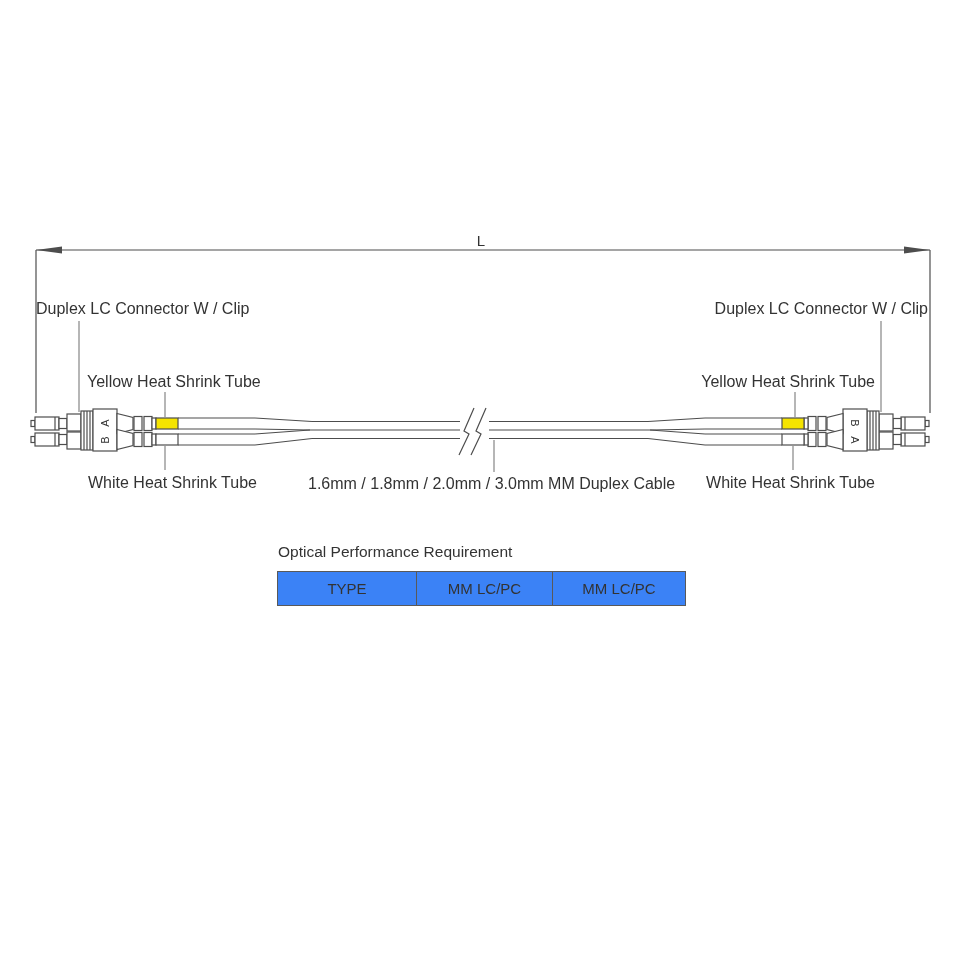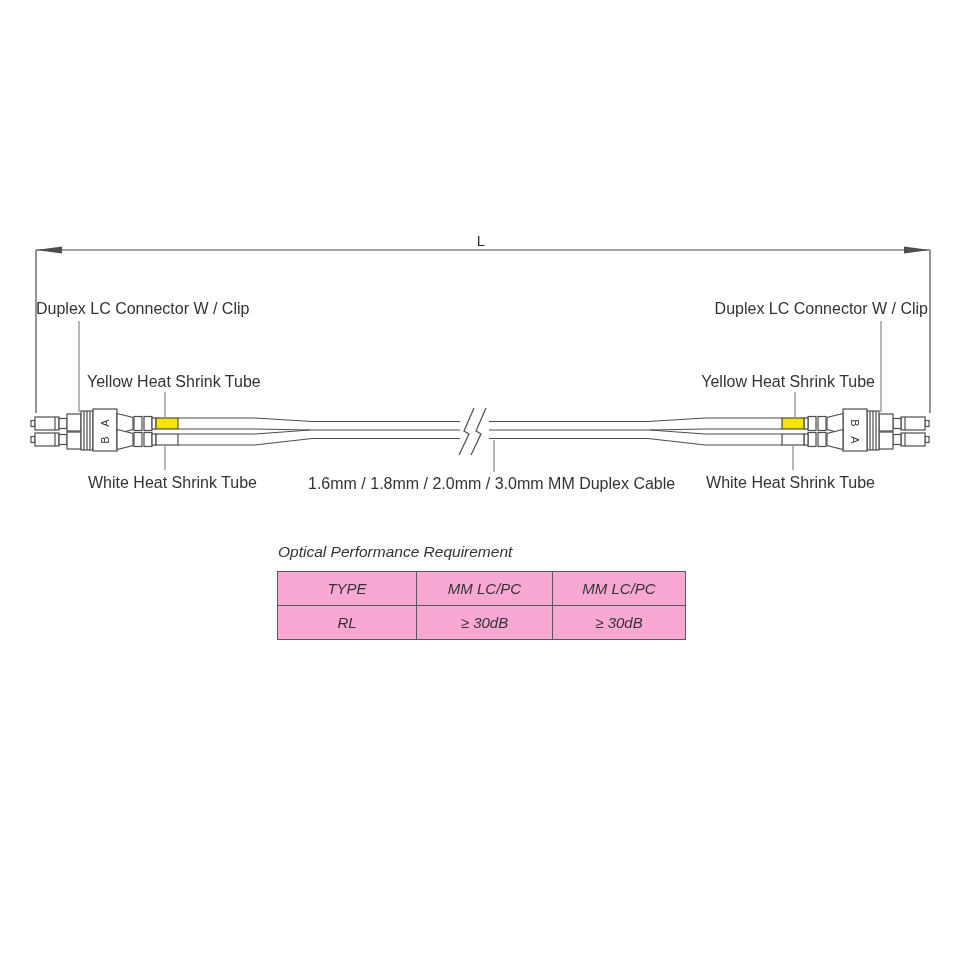--- a/index.html
+++ b/index.html
@@ -2,25 +2,25 @@
 <html><head>
 <meta charset="utf-8">
 <style>
   html,body{margin:0;padding:0;background:#ffffff;}
   .stage{position:relative;width:960px;height:960px;background:#ffffff;overflow:hidden;
          font-family:"Liberation Sans", sans-serif;}
   .stage svg{position:absolute;left:0;top:0;}
   .diagram text{font-family:"Liberation Sans", sans-serif;font-size:16px;fill:#333333;}
   .diagram text.dim{font-size:15px;}
   .diagram text.port-letter{font-size:11px;fill:#333333;}
-  .spec{position:absolute;left:277px;top:543px;font-style:italic;}
+  .spec{position:absolute;left:277px;top:543px;}
   .spec-title{font-size:15.5px;color:#333333;margin:0 0 10px 1px;}
   .spec table{border-collapse:collapse;table-layout:fixed;}
   .spec td{border:1px solid #595959;text-align:center;vertical-align:middle;
-           font-size:15px;color:#333333;height:33px;padding:0;background:#f9a8d4;}
+           font-size:15px;color:#333333;height:33px;padding:0;background:#3b82f6;}
 </style>
 </head>
 <body>
 
 <div class="stage">
 
   <svg class="diagram" width="960" height="960" viewBox="0 0 960 960">
 
     <defs>
 
@@ -132,22 +132,17 @@
         <col style="width:139px">
           <col style="width:136px">
           <col style="width:133px">
       </colgroup>
       <tbody>
           <tr>
         <td>TYPE</td>
         <td>MM LC/PC</td>
         <td>MM LC/PC</td>
       </tr>
-      <tr>
-        <td>RL</td>
-        <td>≥ 30dB</td>
-        <td>≥ 30dB</td>
-      </tr>
     </tbody>
       </table>
   </div>
 
 </div>
 
 </body></html>

